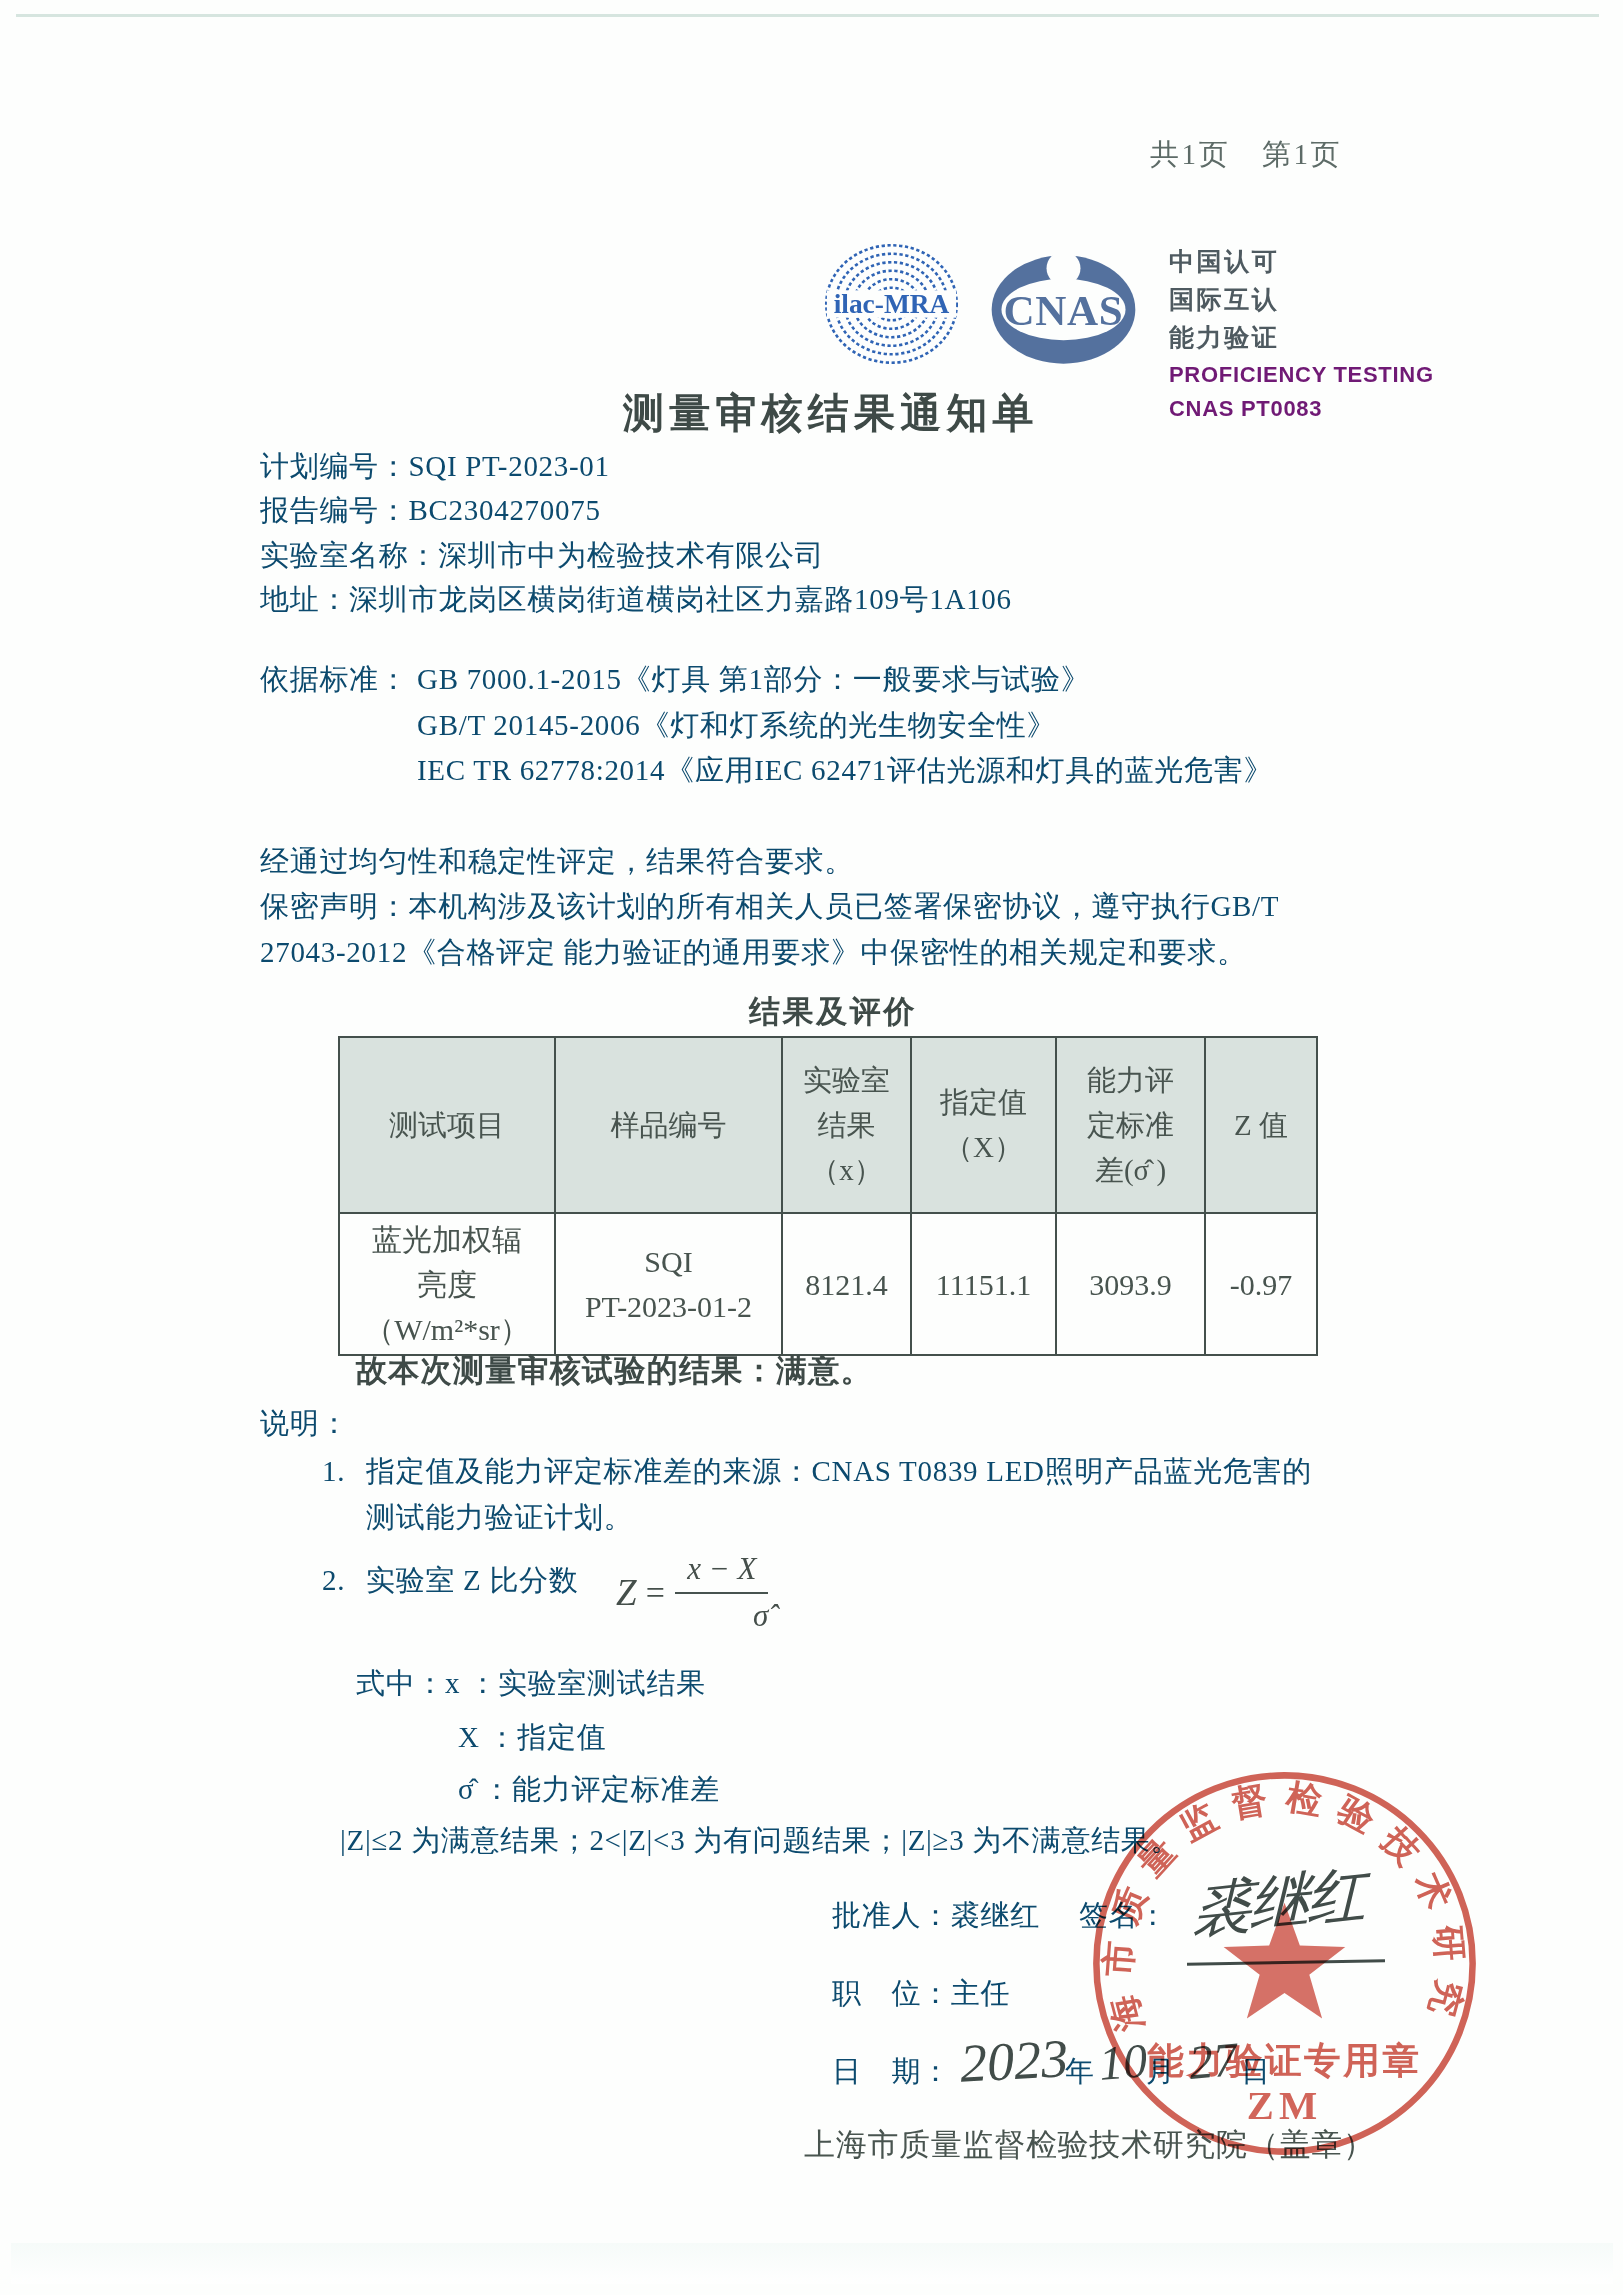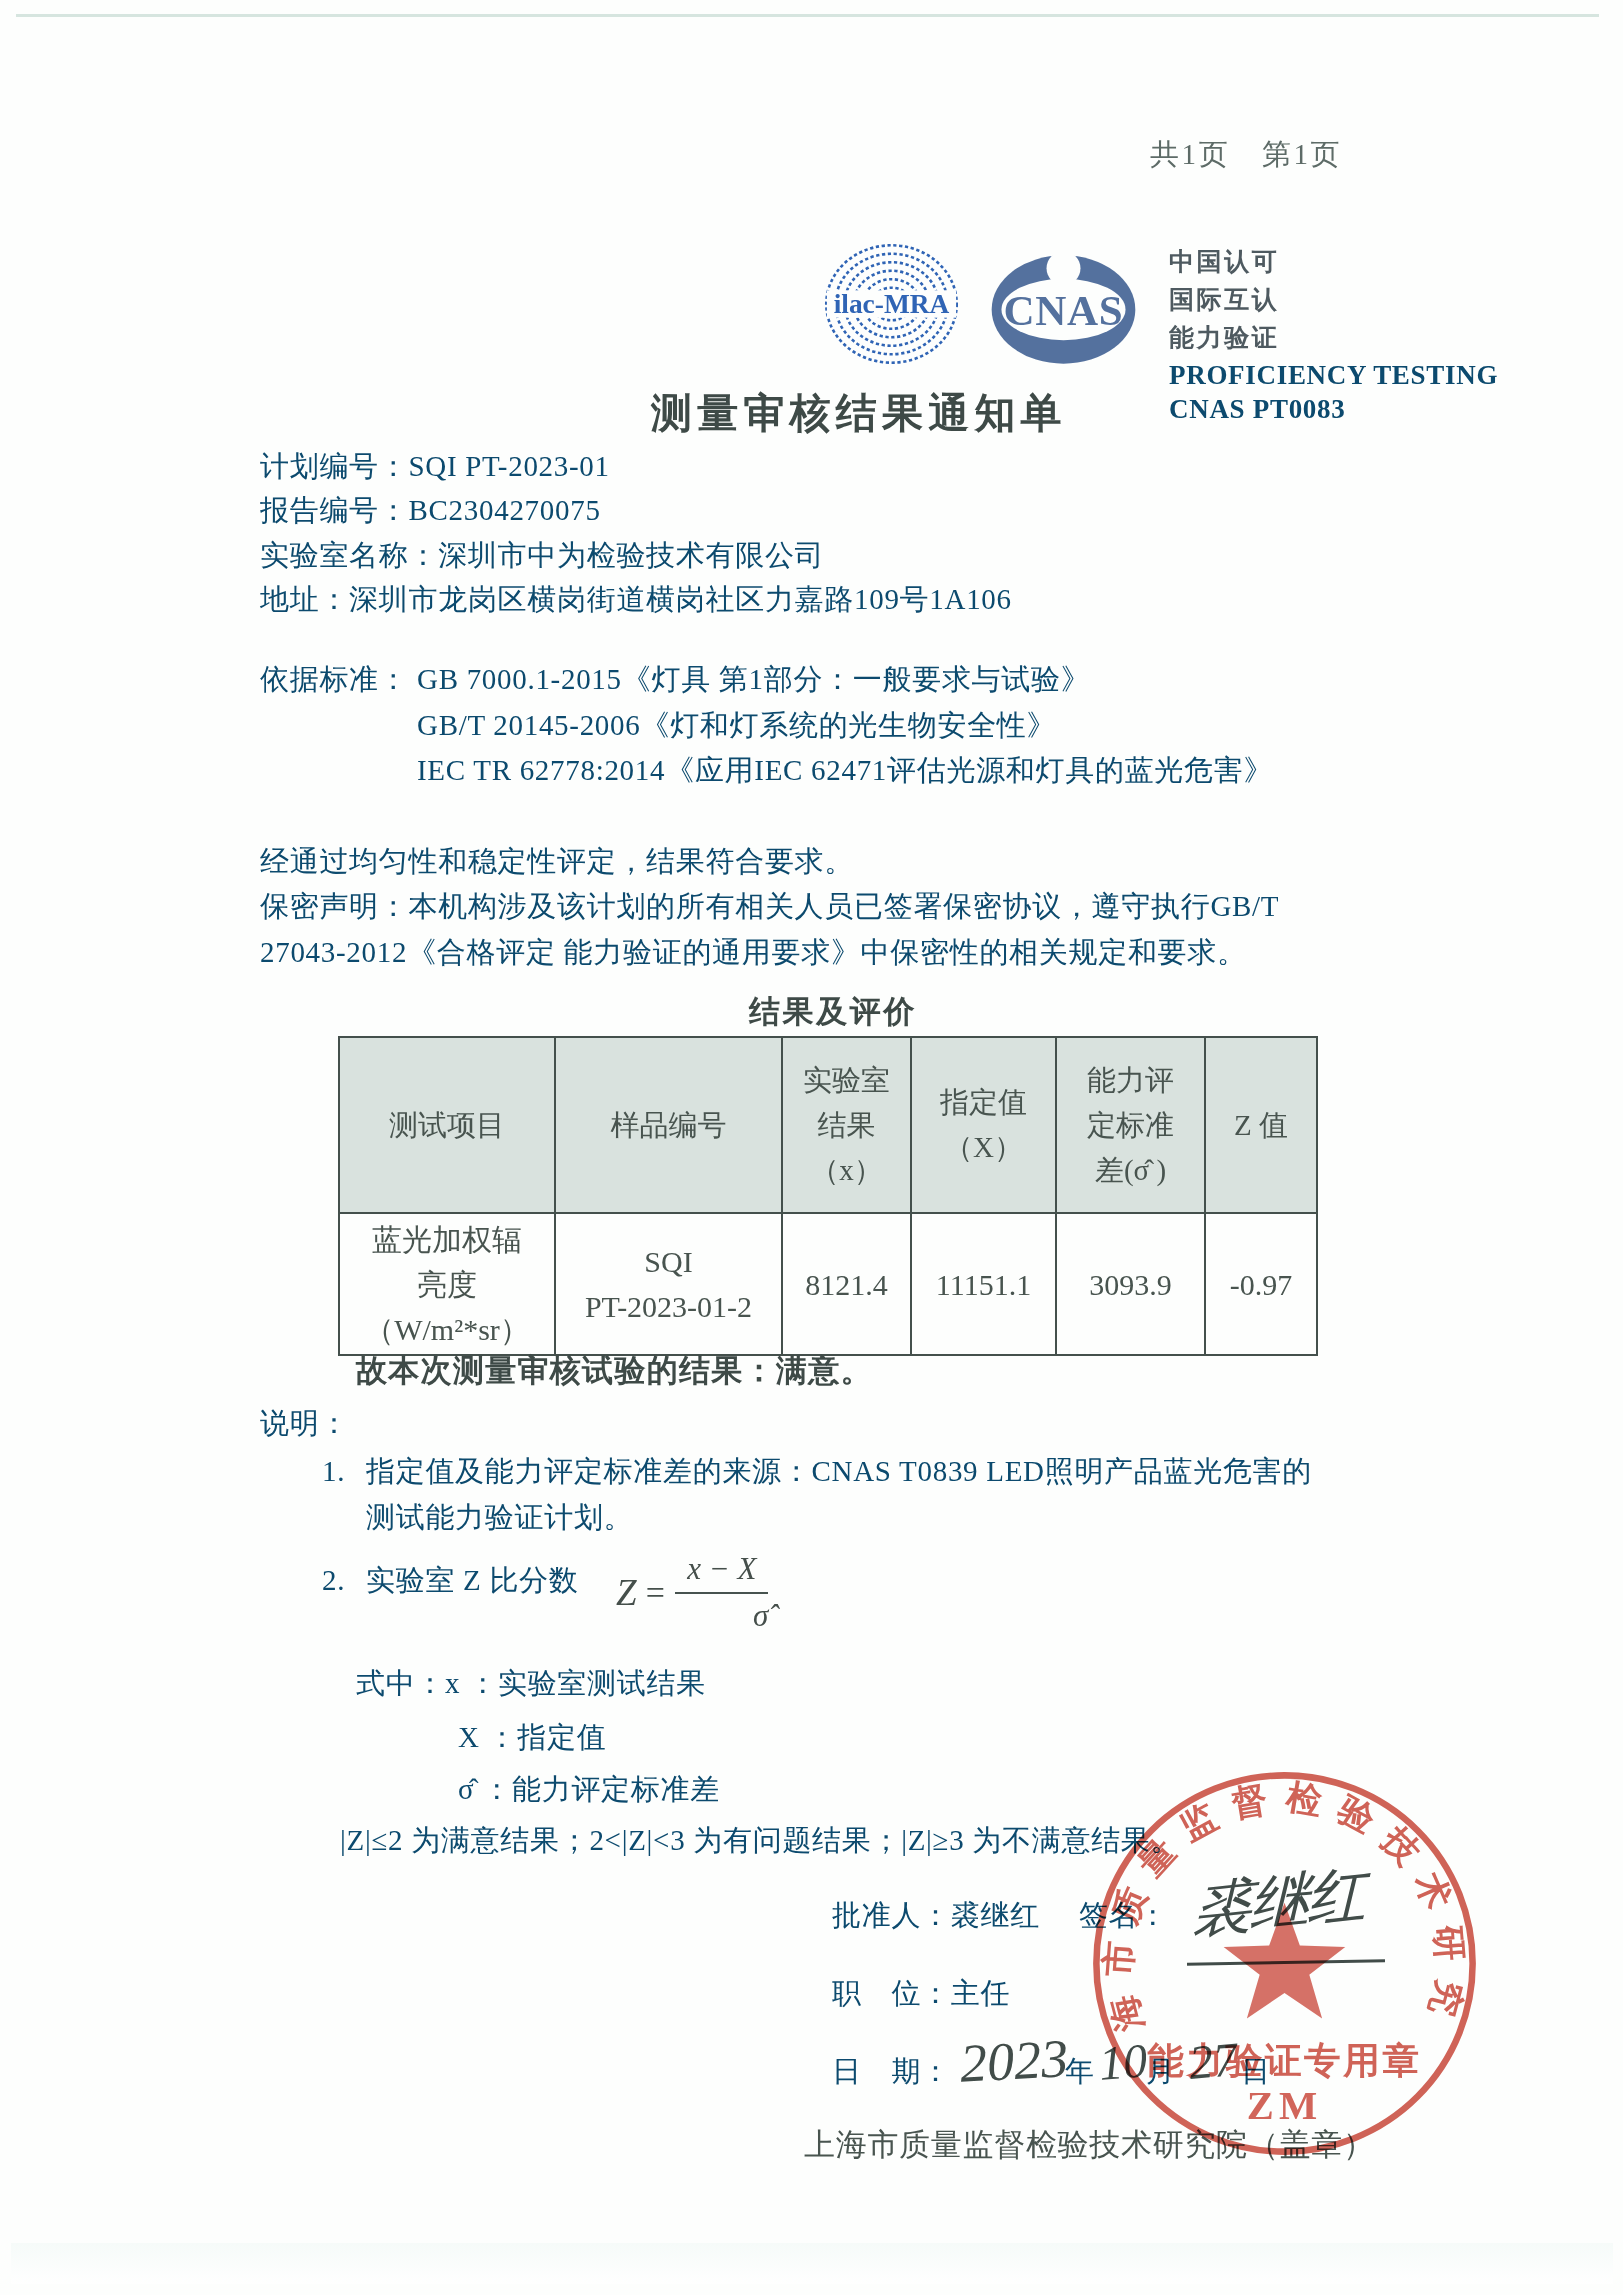--- a/index.html
+++ b/index.html
@@ -8,24 +8,24 @@
     font-family:"Liberation Serif","DejaVu Serif",serif;
     color:#47534f; overflow:hidden;
   }
   .abs{position:absolute; white-space:nowrap;}
   .body-line{font-size:29px; letter-spacing:0.7px; line-height:1.2; color:#0c4a6e;}
   .faint-topline{position:absolute; left:15.7px; top:14.4px; width:1583px; height:2.6px; background:#d2e2dc; opacity:.9;}
   .bottom-haze{position:absolute; left:10.5px; top:2243px; width:1602px; height:41px;
     background:linear-gradient(#f4faf8, #ffffff); opacity:.8;}
   .page-indicator{font-size:29px; letter-spacing:2.6px; color:#5d6b67;}
   .title{font-family:"Liberation Sans","DejaVu Sans",sans-serif; font-weight:800;
-    font-size:41px; letter-spacing:5.2px; color:#3e4a47;margin-left:28px;}
+    font-size:41px; letter-spacing:5.2px; color:#3e4a47;}
   .cert-cn{font-size:25px; letter-spacing:2.6px; color:#4e5a60; line-height:38px; font-weight:600;}
-  .cert-en{font-family:Liberation Serif, serif; font-size:27px;
-    font-weight:700; color:#0c4a6e; line-height:34px; letter-spacing:0.7px;}
+  .cert-en{font-family:Liberation Sans, sans-serif; font-size:22px;
+    font-weight:700; color:#701a75; line-height:34px; letter-spacing:0.7px;}
   .section-title{font-family:"Liberation Sans","DejaVu Sans",sans-serif; font-weight:800;
     font-size:31px; letter-spacing:2.6px; color:#3e4a47;}
   .bold-sans{font-family:"Liberation Sans","DejaVu Sans",sans-serif; font-weight:800;
     font-size:31px; letter-spacing:1.3px; color:#3e4a47;}
   table.rtable{position:absolute; left:338px; top:1036px; width:978px;
     border-collapse:collapse; table-layout:fixed;}
   table.rtable th, table.rtable td{
     border:2px solid #44504c; text-align:center; vertical-align:middle;
     font-weight:normal; color:#48544f;}
   table.rtable th{background:#d9e2de; font-size:29px; line-height:1.55; height:169px; padding:2.6px;}

